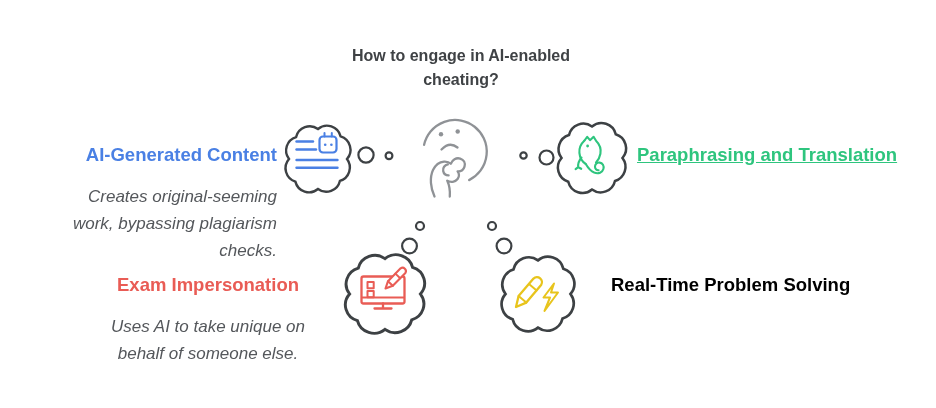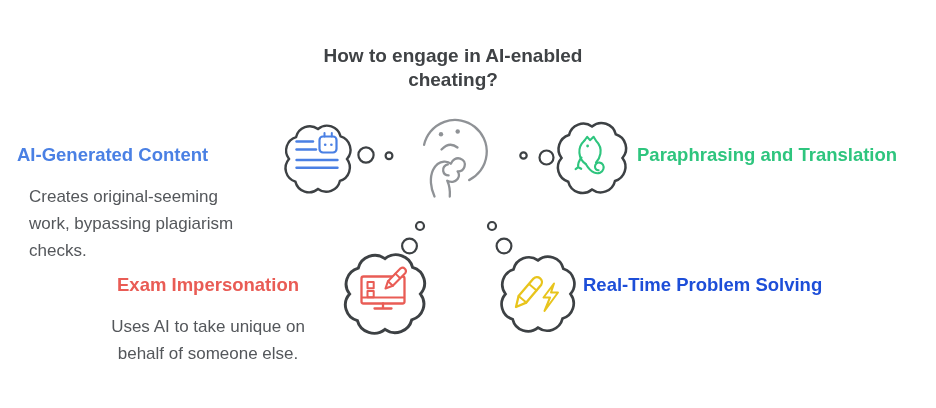--- a/index.html
+++ b/index.html
@@ -5,28 +5,28 @@
   :root{
     --c-blue:#4a80e4; --c-green:#2ec57e; --c-red:#e95c55; --c-yellow:#e8c41c;
     --c-outline:#3d4144; --c-face:#8f9296; --c-heading:#3f4245; --c-body:#54575b;
     --c-background:#ffffff;
   }
   *{box-sizing:border-box;}
   body{margin:0;background:var(--c-background);font-family:"Liberation Sans",sans-serif;}
   #stage{position:relative;width:936px;height:408px;background:var(--c-background);overflow:hidden;}
   #artwork{position:absolute;left:0;top:0;width:936px;height:408px;}
   .title{
-    position:absolute;left:323px;top:44px;width:260px;text-align:center;
-    font-weight:700;font-size:19px;line-height:24px;color:var(--c-heading);
+    position:absolute;left:331px;top:44px;width:260px;text-align:center;
+    font-weight:700;font-size:16px;line-height:24px;color:var(--c-heading);
     white-space:pre-line;
   }
   .section{position:absolute;}
   .section h3{margin:0 0 17px;font-size:18.5px;line-height:22px;font-weight:700;white-space:nowrap;}
-  .section p{margin:12px;font-size:17px;line-height:27px;color:var(--c-body);white-space:pre-line;}
-  #sec-tl{left:17px;top:144px;width:260px;}
+  .section p{margin:0;font-size:17px;line-height:27px;color:var(--c-body);white-space:pre-line;font-style:italic;}
+  #sec-tl{left:17px;top:144px;width:260px;text-align:right;}
   #sec-tr{left:637px;top:144px;width:299px;text-align:left;}
   #sec-bl{left:78px;top:274px;width:260px;text-align:center;}
   #sec-br{left:583px;top:274px;width:300px;text-align:left;}
   .cloud{fill:#fff;stroke:var(--c-outline);stroke-width:2.4;}
   .dot{fill:#fff;stroke:var(--c-outline);stroke-width:2.2;}
 </style>
 </head>
 <body>
 
 <div id="stage">
@@ -35,31 +35,31 @@
 cheating?</div>
 
   <div class="section" id="sec-tl">
     <h3 style="color: rgb(74, 128, 228);">AI-Generated Content</h3>
     <p>Creates original-seeming
 work, bypassing plagiarism
 checks.</p>
   </div>
 
   <div class="section" id="sec-tr">
-    <h3 style="color: rgb(46, 197, 126);">Paraphrasing and Translation</h3>
+    <h3 style="color: rgb(46, 197, 126); text-decoration: underline;">Paraphrasing and Translation</h3>
   </div>
 
   <div class="section" id="sec-bl">
     <h3 style="color: rgb(233, 92, 85);">Exam Impersonation</h3>
     <p>Uses AI to take unique on
 behalf of someone else.</p>
   </div>
 
   <div class="section" id="sec-br">
-    <h3 style="color: #1d4ed8;">Real-Time Problem Solving</h3>
+    <h3 style="color: #000000; margin-left: 28px;">Real-Time Problem Solving</h3>
   </div>
 
   <svg id="artwork" viewBox="0 0 936 408">
     <defs>
       <path id="cloud" d="M0,-30 A14 14 0 0 1 22.6,-22.6 A14 14 0 0 1 29,0 A14 14 0 0 1 21.9,21.9 A14 14 0 0 1 0,30 A14 14 0 0 1 -22.6,22.6 A14 14 0 0 1 -29,0 A14 14 0 0 1 -21.9,-21.9 A14 14 0 0 1 0,-30 Z"></path>
     </defs>
 
     <g stroke="var(--c-face)" fill="none" stroke-width="2.3" stroke-linecap="round" stroke-linejoin="round">
       <path d="M424.1,144.8 A31.7 31.7 0 1 1 469.1,180.1"></path>
       <circle cx="441" cy="134.3" r="2.2" fill="var(--c-face)" stroke="none"></circle>

